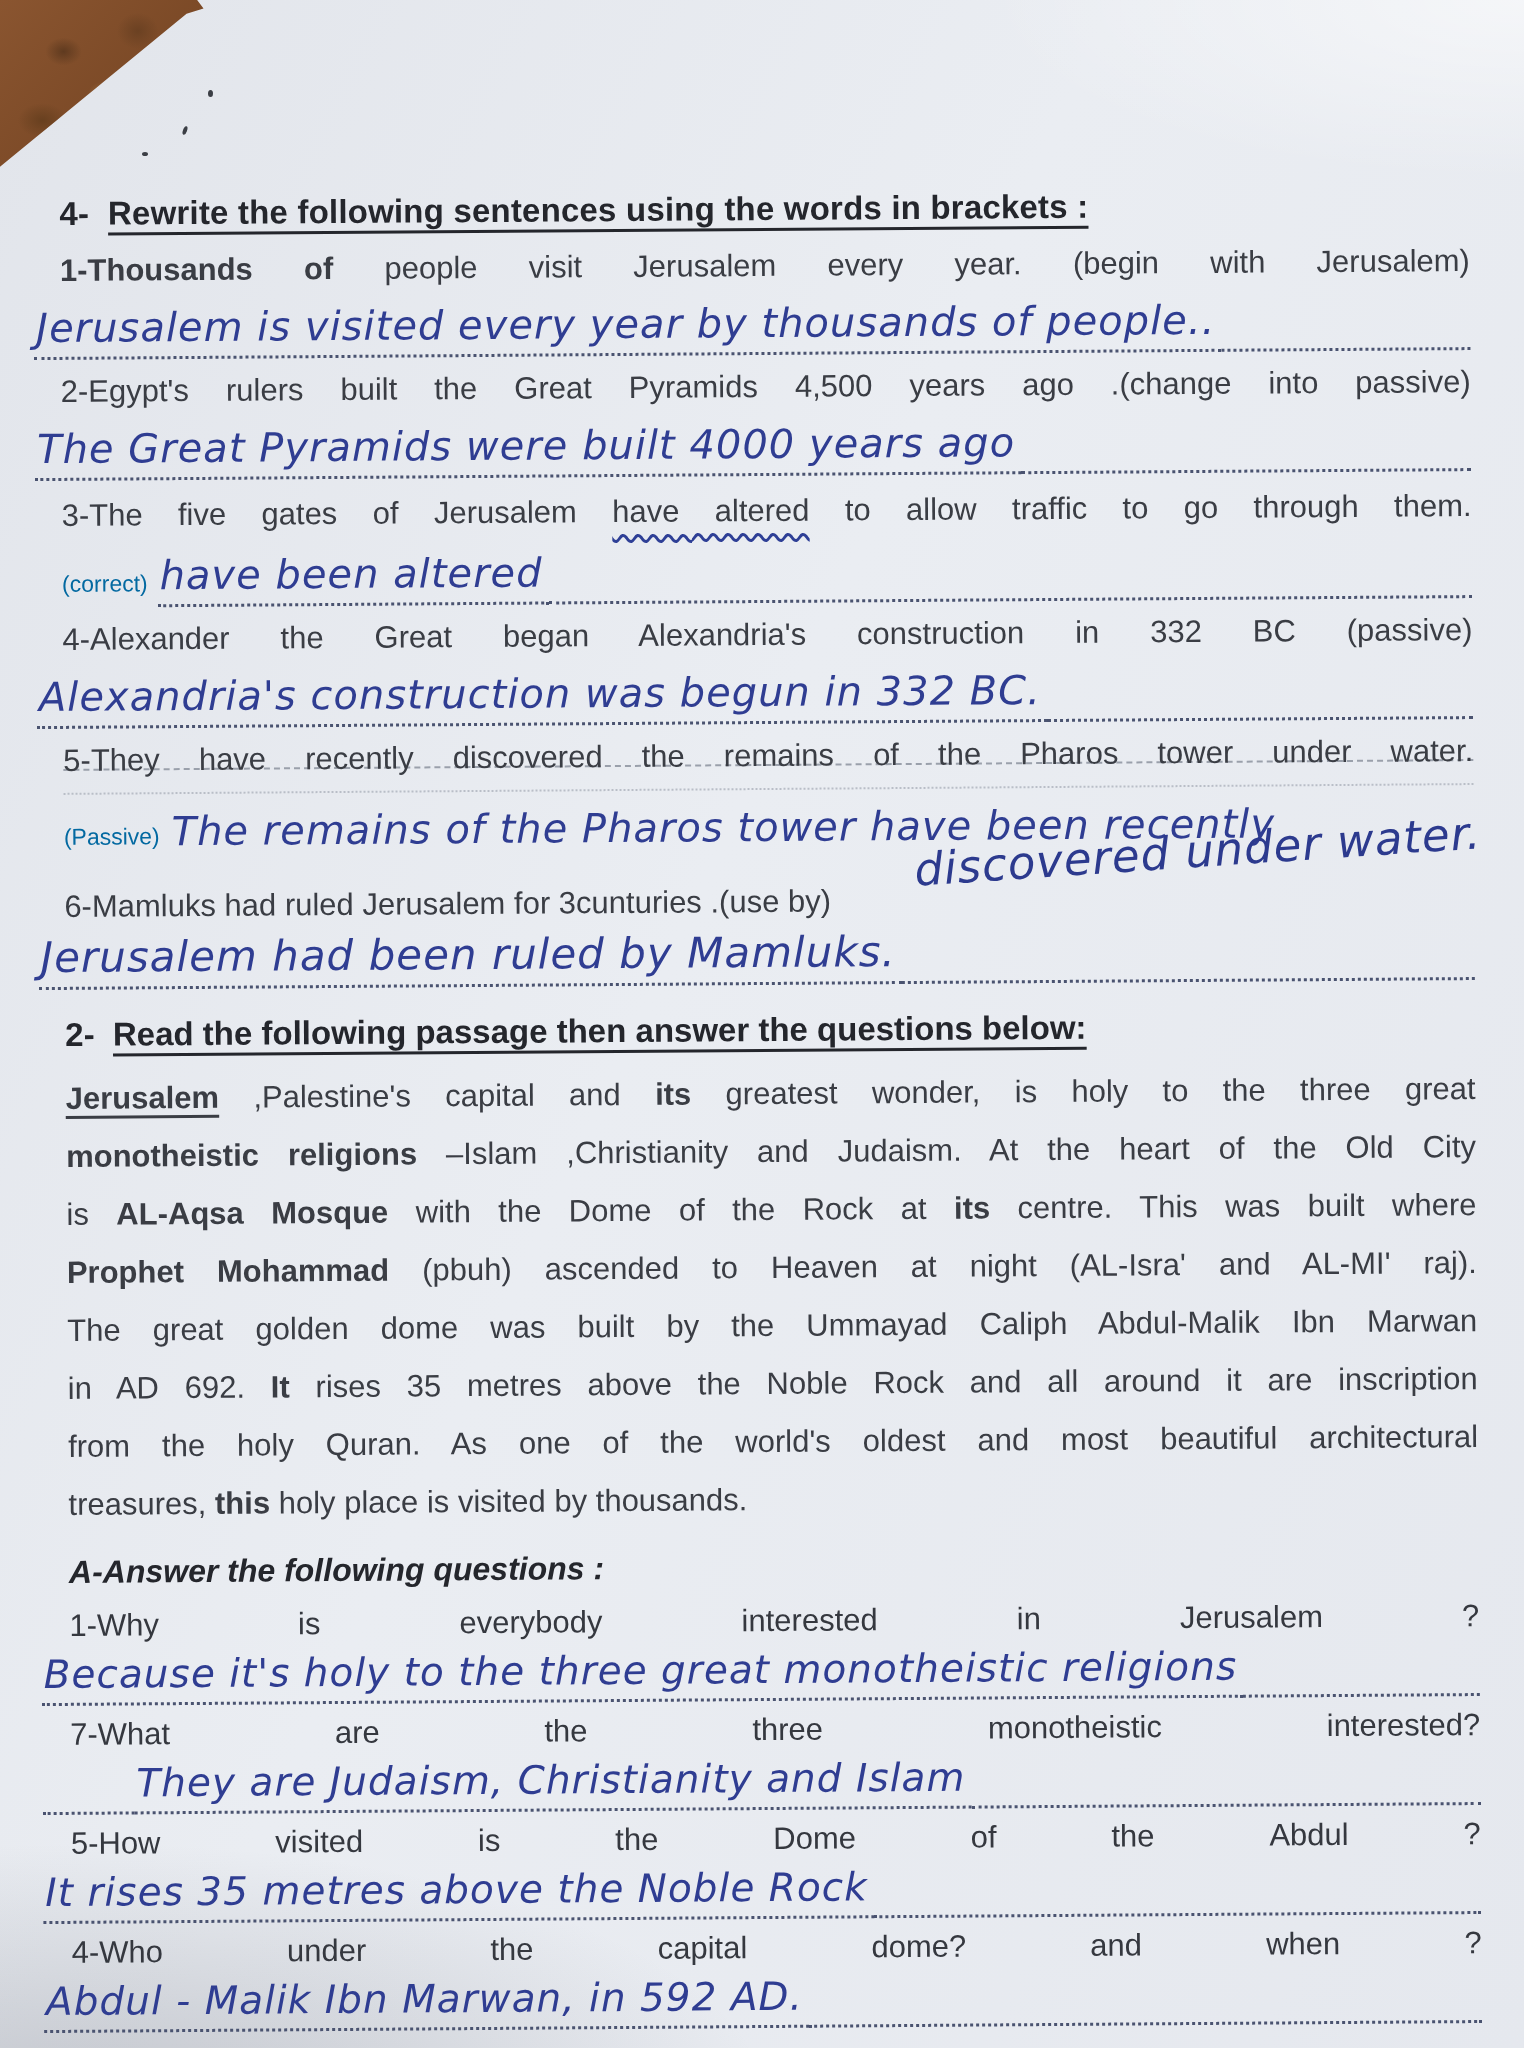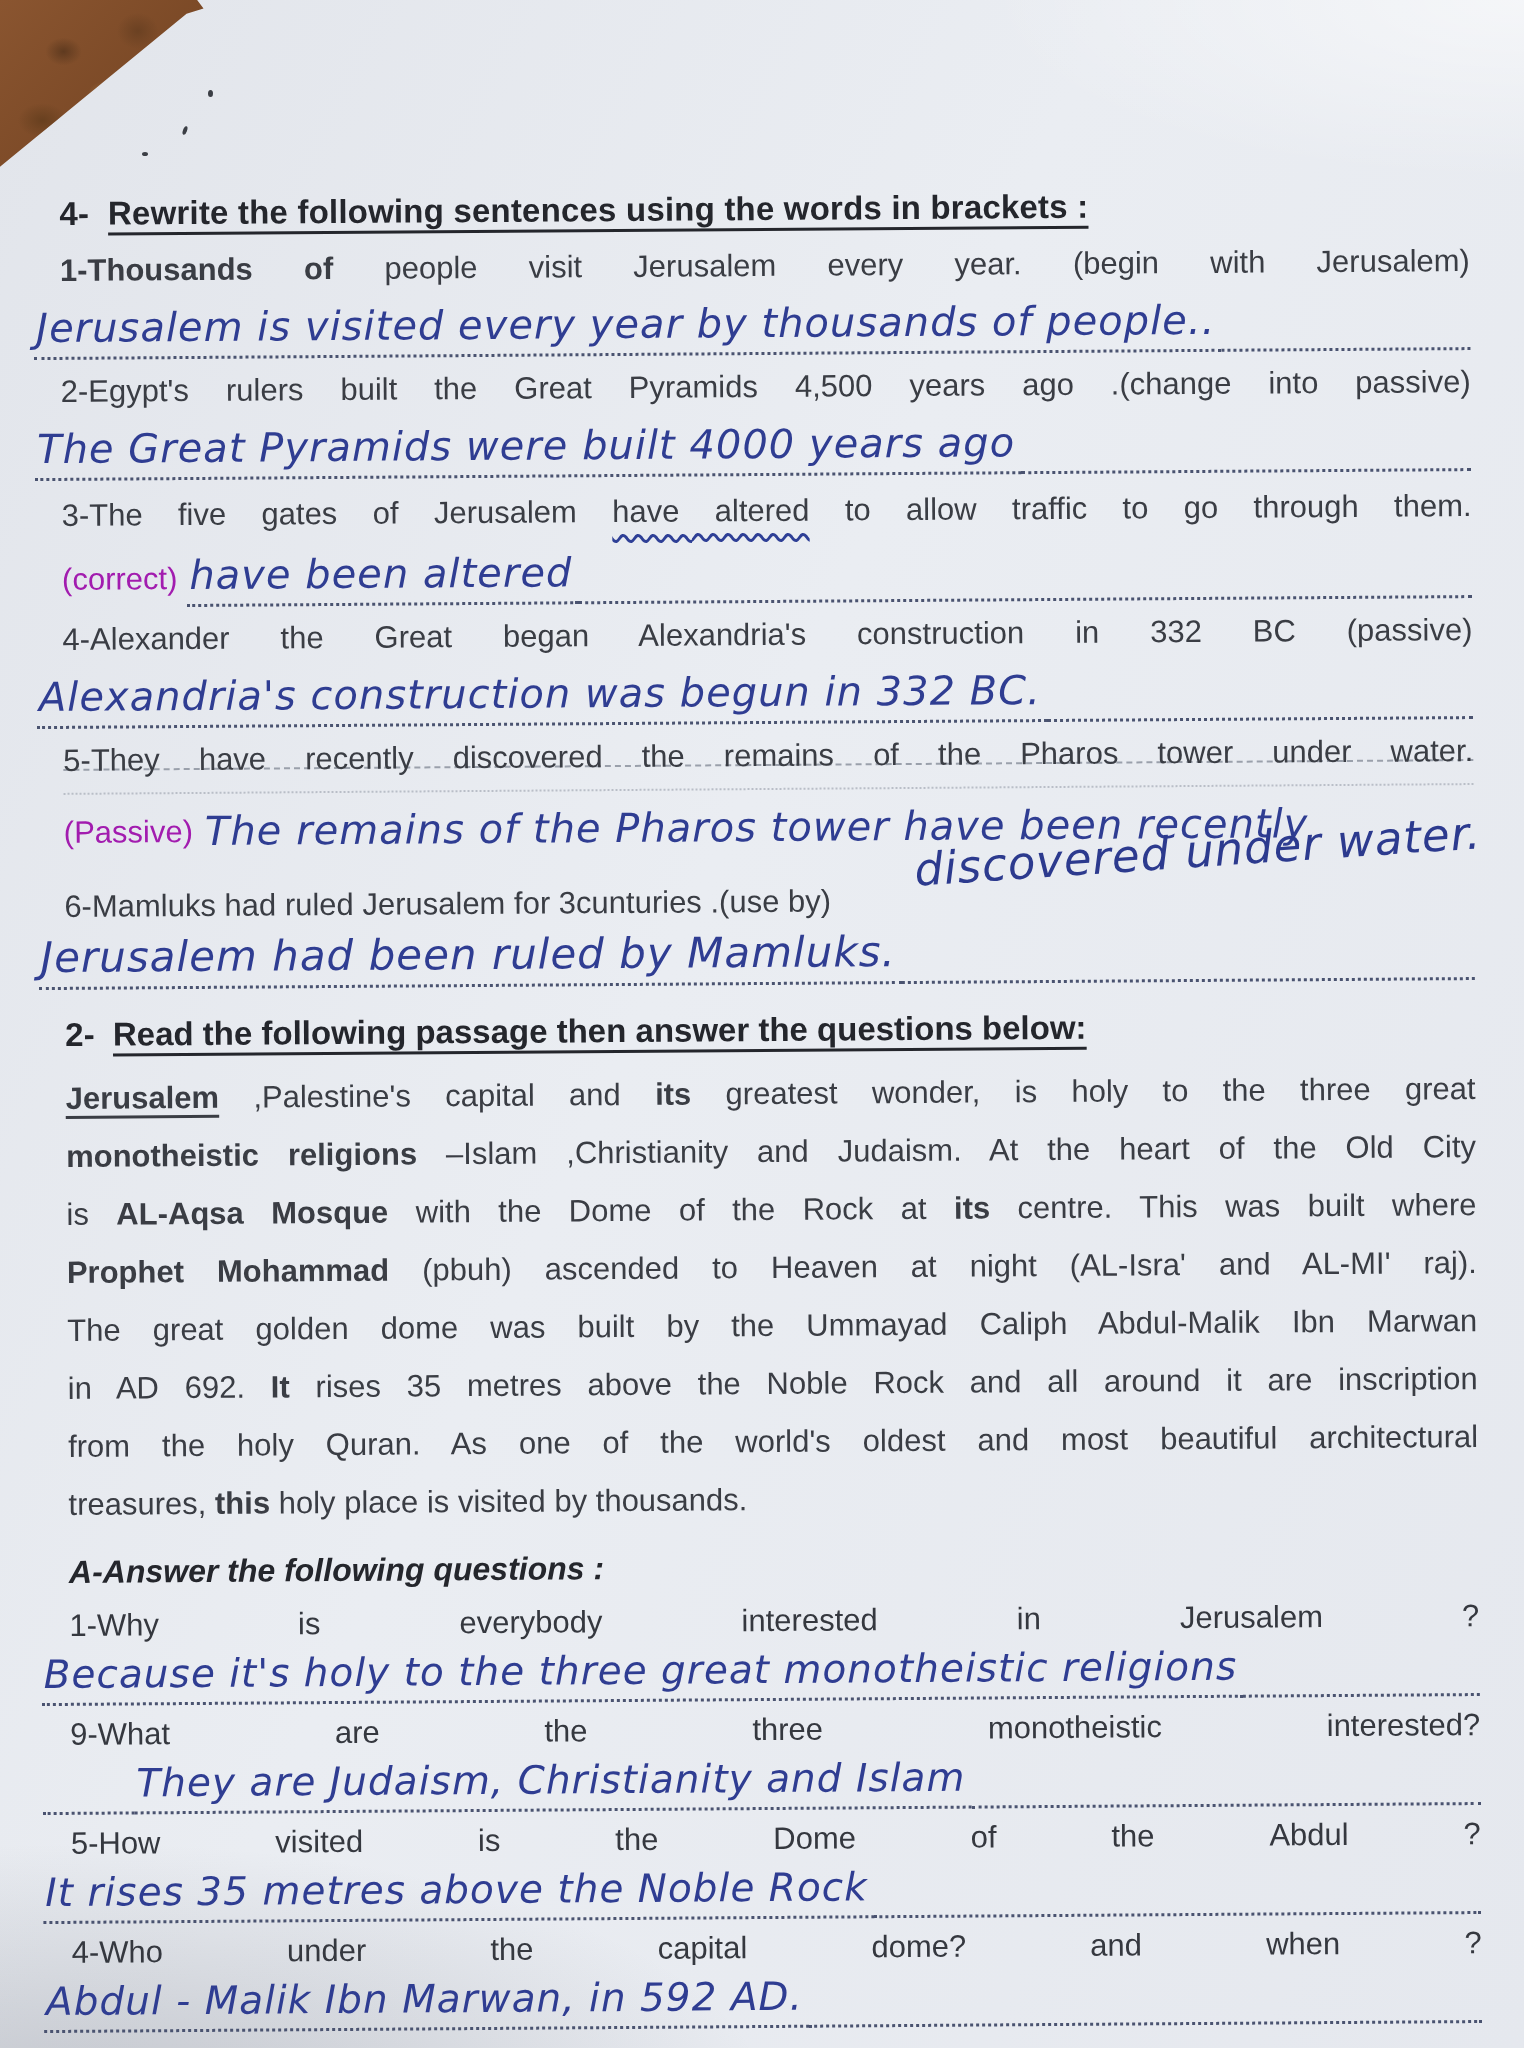--- a/index.html
+++ b/index.html
@@ -37,21 +37,21 @@
   .hwrow{display:flex;align-items:flex-end;margin-bottom:10px;min-height:56px;}
   .hwrow.outdent{margin-left:-26px;}
   .hw{
     font-family:"DejaVu Sans",sans-serif;font-style:italic;
     font-size:40px;color:#2f3d92;letter-spacing:1px;line-height:50px;
     padding:0 6px 4px 2px;white-space:nowrap;
     border-bottom:3px dotted #4a5370;
   }
   .dotfill{flex:1;border-bottom:3px dotted #4a5370;height:8px;}
   .leaddots{width:92px;border-bottom:3px dotted #4a5370;height:8px;}
-  .anslabel{font-size:31px;color:#a21caf;white-space:nowrap;padding-right:10px;padding-bottom:10px;}
+  .anslabel{font-size:23px;color:#0369a1;white-space:nowrap;padding-right:10px;padding-bottom:10px;}
   .wavy-u{
     text-decoration-line:underline;text-decoration-style:wavy;
     text-decoration-color:#2e3f96;text-decoration-thickness:2.5px;text-underline-offset:12px;
   }
   .q5wrap{position:relative;}
   .q5wrap .dashline{position:absolute;left:0;right:0;top:30px;border-top:2px dashed #9aa0ab;z-index:0;}
   .q5wrap .txt{position:relative;z-index:1;display:block;}
   .faintline{border-top:2px dotted #b9bec7;margin:2px 0 10px 0;}
   .q6row{display:flex;align-items:flex-end;position:relative;margin-bottom:8px;height:58px;}
   .q6row .print{white-space:nowrap;}
@@ -155,21 +155,21 @@
         <span>interested</span>
         <span>in</span>
         <span>Jerusalem</span>
         <span>?</span>
       </div>
       <div class="qa-hwrow">
         <span class="hw">Because it's holy to the three great monotheistic religions</span>
         <span class="dotfill"></span>
       </div>
       <div class="spread">
-        <span>9-What</span>
+        <span>7-What</span>
         <span>are</span>
         <span>the</span>
         <span>three</span>
         <span>monotheistic</span>
         <span>interested?</span>
       </div>
       <div class="qa-hwrow">
         <span class="leaddots"></span>
         <span class="hw">They are Judaism, Christianity and Islam</span>
         <span class="dotfill"></span>

